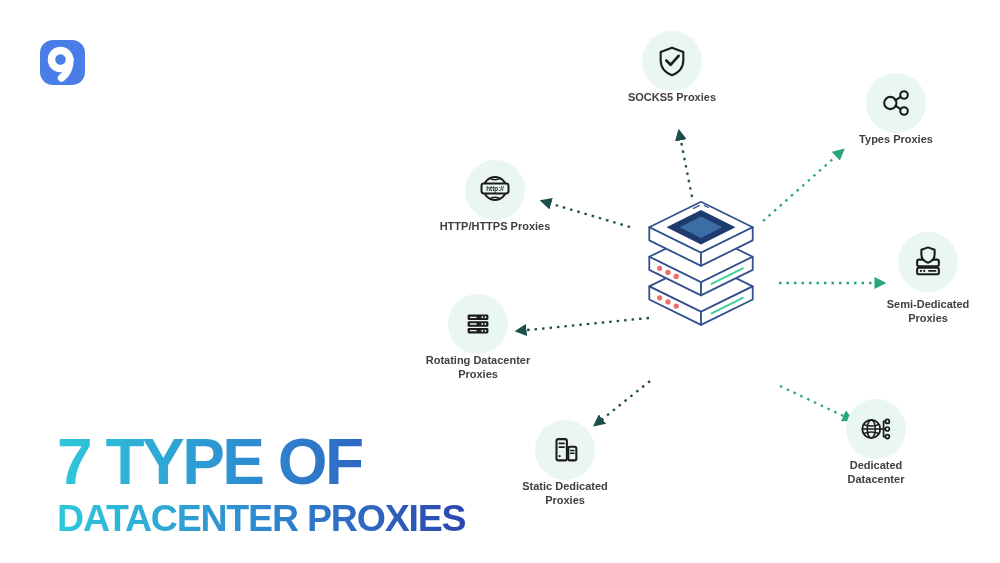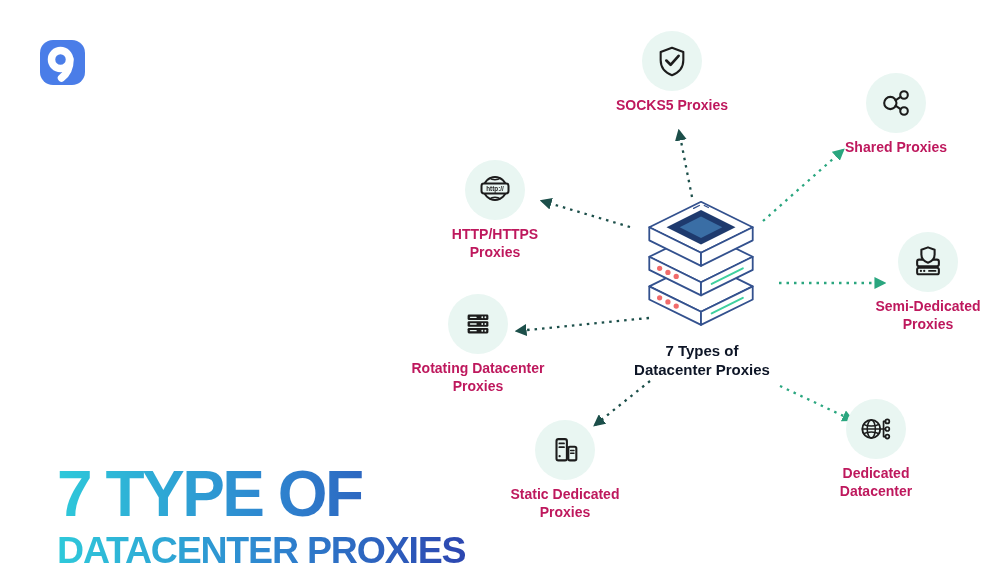--- a/index.html
+++ b/index.html
@@ -20,32 +20,32 @@
 
   
   .center-art{position:absolute;left:646px;top:200px;}
   .center-title{position:absolute;left:602px;top:342px;width:200px;text-align:center;
                 font-size:15px;font-weight:bold;color:#0d1526;line-height:1.25;white-space:pre-line;}
 
   
   .node{position:absolute;width:140px;display:flex;flex-direction:column;align-items:center;}
   .node-circle{width:60px;height:60px;border-radius:50%;background:var(--node-bg,#e9f6f2);
                display:flex;align-items:center;justify-content:center;}
-  .node-label{margin-top:6px;font-size:14px;font-weight:bold;color:#be185d;text-align:center;
+  .node-label{margin-top:0;font-size:11px;font-weight:bold;color:#404040;text-align:center;
               line-height:1.25;white-space:pre-line;}
   .icon{stroke:var(--icon-ink,#1c1c1c);fill:none;stroke-width:2.2;stroke-linecap:round;stroke-linejoin:round;}
   .icon .fill{fill:var(--icon-ink,#1c1c1c);stroke:none;}
   .icon text{font-family:"Liberation Sans",sans-serif;font-weight:bold;
              fill:var(--icon-ink,#1c1c1c);stroke:none;}
 
   
   .poster{position:absolute;left:57px;top:432px;}
   .poster div{background:linear-gradient(90deg,var(--grad-start,#2ec9da) 0%,var(--grad-mid,#2e86d0) 52%,var(--grad-end,#2c46b0) 100%);
               -webkit-background-clip:text;background-clip:text;color:transparent;
-              font-weight:bold;white-space:nowrap;margin-top:32px;}
+              font-weight:bold;white-space:nowrap;}
   .poster .t1{font-size:64px;line-height:.95;letter-spacing:-2.5px;}
   .poster .t2{font-size:37.5px;letter-spacing:-1.2px;margin-top:4px;}
 
   
   .srv{fill:#fff;stroke:var(--server-outline,#33518e);stroke-width:2.2;stroke-linejoin:round;}
   .srv-dot{fill:var(--server-dot,#f16b6b);}
   .srv-line{stroke:var(--server-green,#3fd09f);stroke-width:2.4;stroke-linecap:round;}
 </style>
 </head>
 <body>
@@ -97,46 +97,44 @@
       <circle class="srv-dot" cx="44.8" cy="93" r="3.2"></circle>
     <path class="srv-line" d="M88,102 L126,83"></path>
 
     <path class="srv" d="M75,2 L138,33 L75,64 L12,33 Z"></path>
     <path class="srv" d="M12,33 L12,49 L75,80 L75,64 Z"></path>
     <path class="srv" d="M75,64 L75,80 L138,49 L138,33 Z"></path>
     <path d="M75,12 L117,33 L75,54 L33,33 Z" style="fill:var(--server-top,#1e3a6e)"></path>
     <path d="M75,20 L101,33 L75,46 L49,33 Z" style="fill:var(--server-top-inner,#3a6ea5)"></path>
     <path d="M66,10 L73,6.5 M79,6.5 L84,9" stroke="#33518e" stroke-width="1.6" fill="none" stroke-linecap="round"></path>
   </svg>
-  <div class="center-title">7 Types of
-Datacenter Proxies</div>
 
   <div class="node" style="left:602px;top:31px;">
     <div class="node-circle">
       <svg class="icon" width="34" height="34" viewBox="0 0 36 36">
         <path d="M18 4 L30 8.5 V17 C30 25.5 25 30.5 18 33 C11 30.5 6 25.5 6 17 V8.5 Z"></path>
         <path d="M12 17.5 L16.5 22 L25 12.5" stroke-width="2.8"></path>
       </svg>
     </div>
     <div class="node-label">SOCKS5 Proxies</div>
   </div>
 
   <div class="node" style="left:826px;top:73px;">
     <div class="node-circle">
       <svg class="icon" width="34" height="34" viewBox="0 0 36 36">
         <circle cx="12" cy="18" r="6.5"></circle>
         <circle cx="26.5" cy="9.5" r="4"></circle>
         <circle cx="26.5" cy="26.5" r="4"></circle>
         <path d="M17.5 15.2 L22.8 11.6 M17.5 20.8 L22.8 24.4"></path>
       </svg>
     </div>
-    <div class="node-label">Shared Proxies</div>
-  </div>
-
-  <div class="node" style="left:858px;top:232px;">
+    <div class="node-label">Types Proxies</div>
+  </div>
+
+  <div class="node" style="left:858px;top:232px;gap:6px;">
     <div class="node-circle">
       <svg class="icon" width="34" height="34" viewBox="0 0 36 36">
         <rect x="6.5" y="15.5" width="23" height="7" rx="2"></rect>
         <rect x="6.5" y="24" width="23" height="7" rx="2"></rect>
         <circle class="fill" cx="10.5" cy="27.5" r="1.2"></circle>
           <circle class="fill" cx="14" cy="27.5" r="1.2"></circle>
         <path d="M19 27.5 H26" stroke-width="1.8"></path>
         <path d="M18 2.5 L25 5 V10 C25 14.8 22 17.3 18 18.8 C14 17.3 11 14.8 11 10 V5 Z" fill="#e9f6f2"></path>
       </svg>
     </div>

